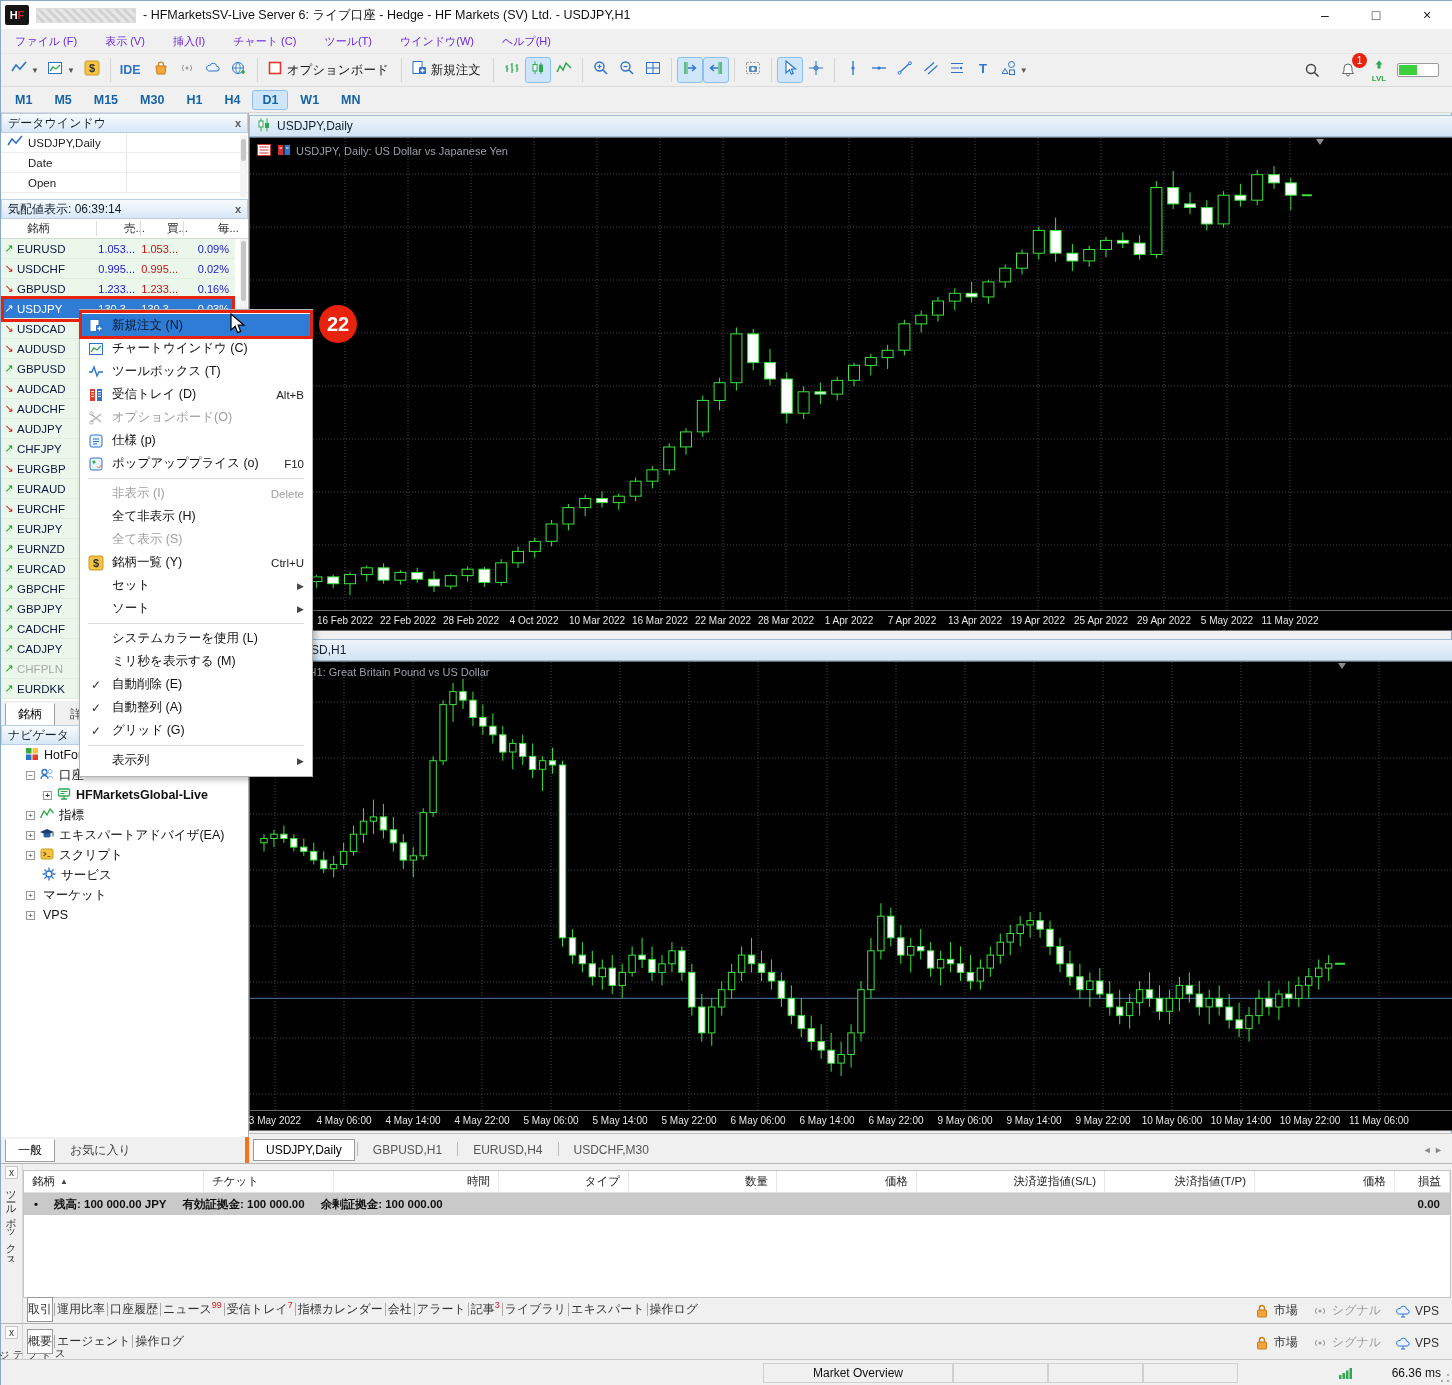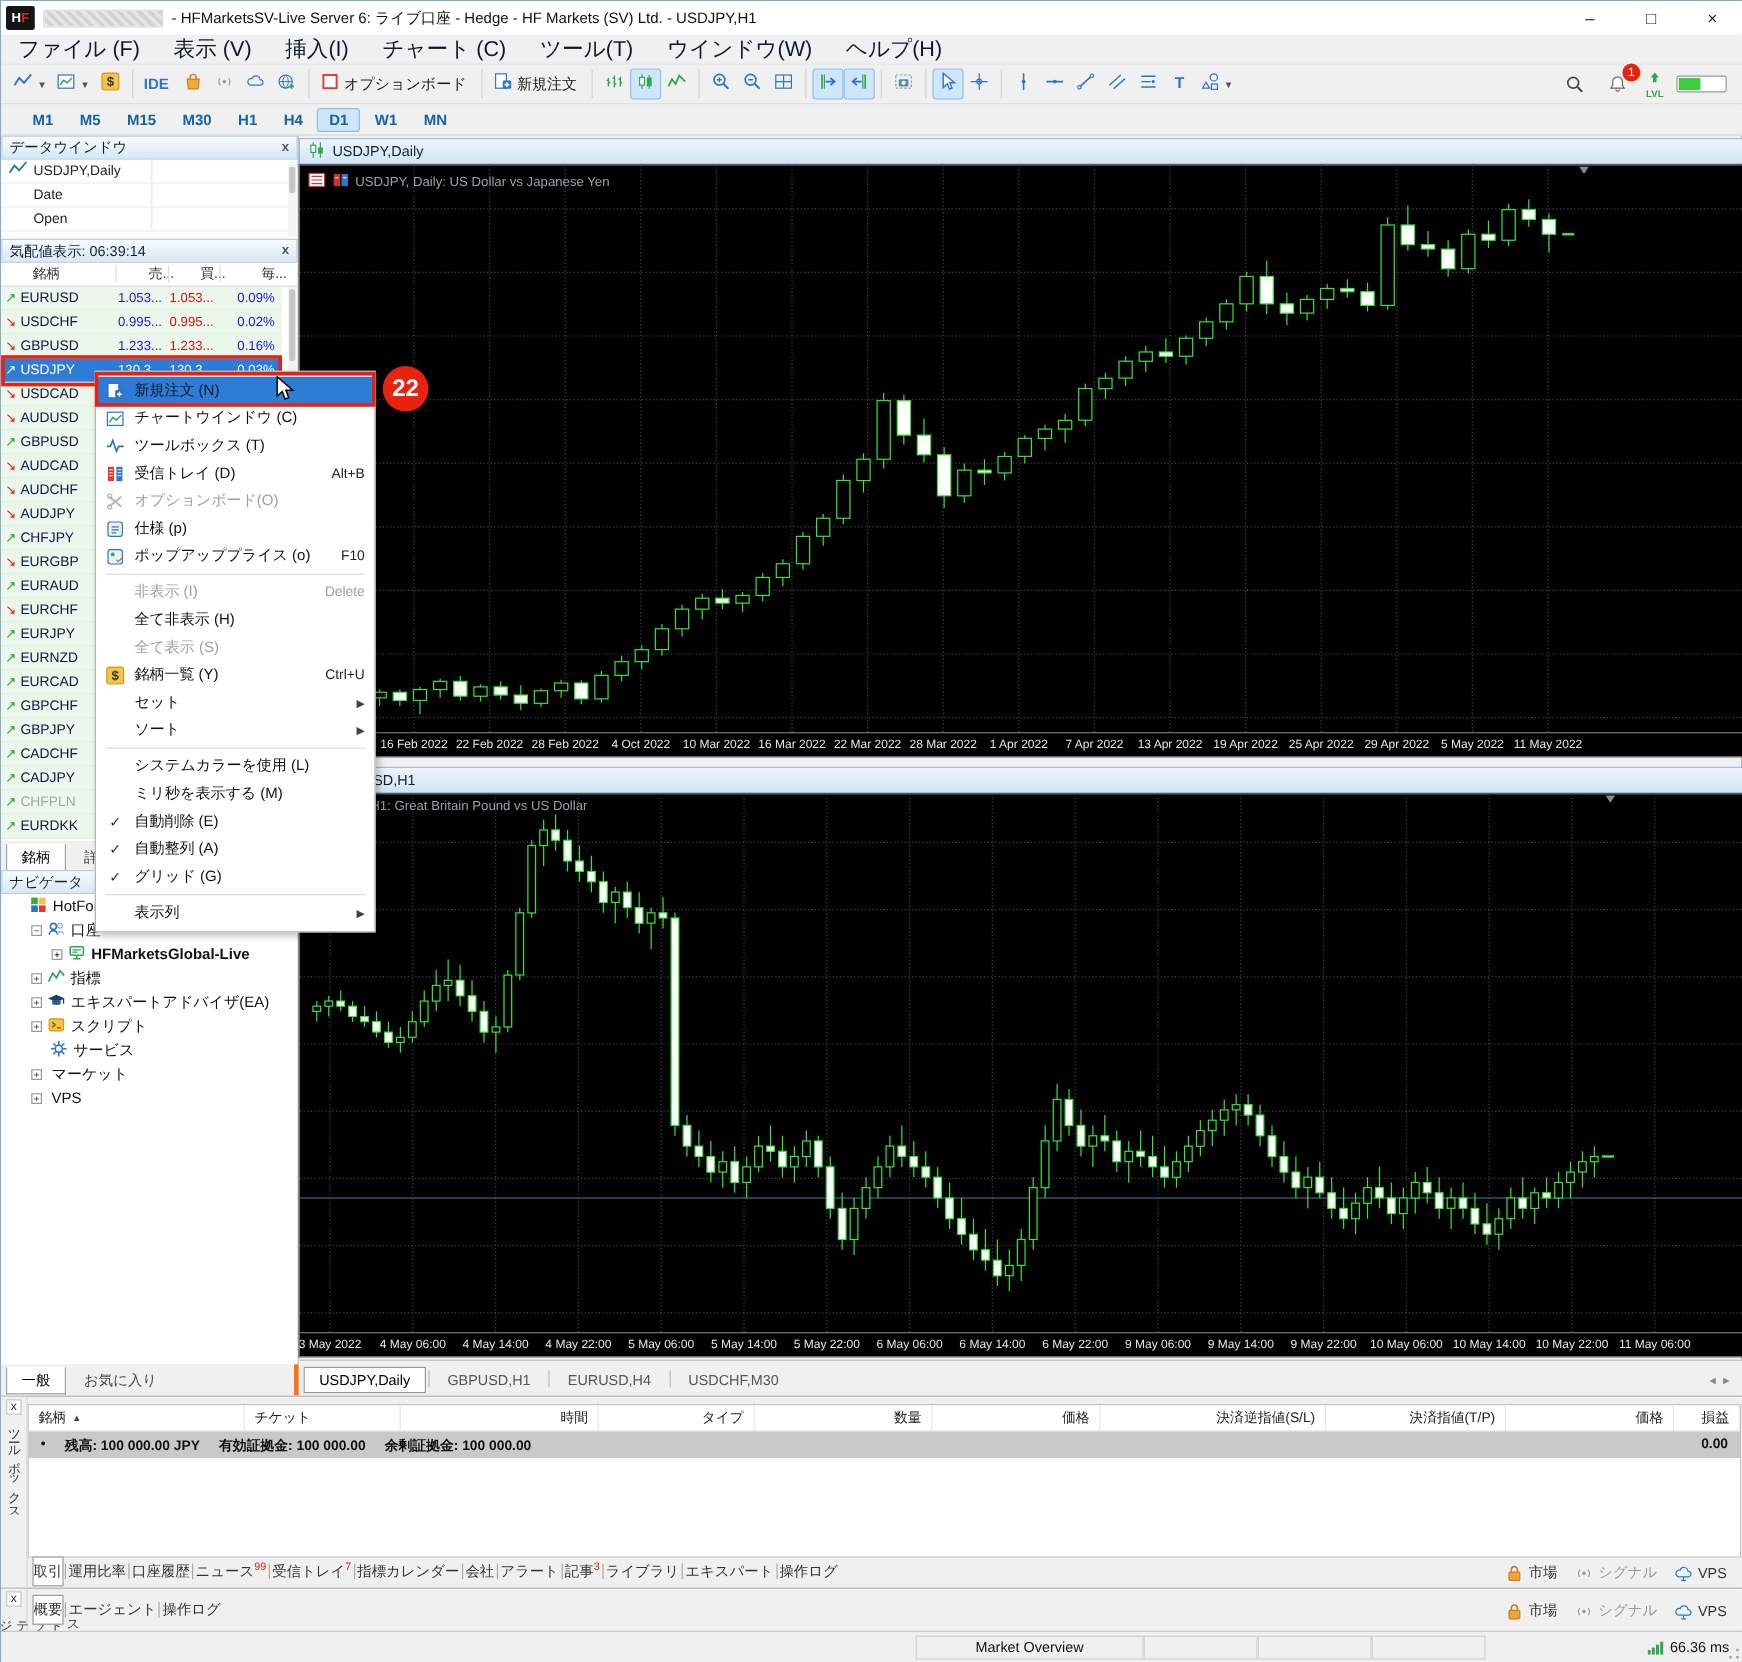--- a/index.html
+++ b/index.html
@@ -9,36 +9,36 @@
 
 #titlebar{left:0;top:0;width:1452px;height:28px;background:#fff;display:flex;align-items:center;padding:0 4px;gap:7px}
 #logo{width:24px;height:20px;background:#151515;color:#fff;font-weight:bold;font-size:11px;display:flex;align-items:center;justify-content:center;border-radius:2px}
 #logo b{color:#d22}
 #redact{width:100px;height:15px;background:repeating-linear-gradient(45deg,#e6e6e6 0 3px,#d2d2d2 3px 6px);border:1px solid #ddd}
 #win-title{font-size:12.5px;color:#111;white-space:nowrap}
 #titlebar .spacer{flex:1}
 .winbtn{width:44px;height:24px;display:flex;align-items:center;justify-content:center;font-size:14px;color:#222}
 
 #menubar{left:0;top:28px;width:1452px;height:25px;background:#f0f0f0;display:flex;align-items:center;border-bottom:1px solid #e6e6e6}
-.mitem{padding:10px 14px;font-size:18px;color:#0f172a}
+.mitem{padding:10px 14px;font-size:11px;color:#6d28d9}
 
 #toolbar{left:0;top:53px;width:1452px;height:33px;background:#f0f0f0;display:flex;align-items:center;padding:0 6px;border-bottom:1px solid #dcdcdc}
 .tbtn{height:26px;min-width:26px;display:flex;align-items:center;justify-content:center;border-radius:3px;border:1px solid transparent;gap:4px;padding:0 3px}
 .tbtn.sel{background:#cfe6fa;border-color:#8cc0ea}
 .tbtn .lbl{font-size:12.5px;color:#1a1a1a;white-space:nowrap;padding-right:3px}
 .tbtn .caret{font-size:8px;color:#555}
 .vsep{width:1px;height:24px;background:#d4d4d4;margin:0 5px}
 #tb-right{margin-left:auto;display:flex;align-items:center;gap:10px;padding-right:8px}
 .bellwrap{position:relative}
 .bellbadge{position:absolute;top:-5px;right:-7px;min-width:15px;height:15px;border-radius:8px;background:#e8230d;color:#fff;font-size:10px;display:flex;align-items:center;justify-content:center;padding:0 3px}
 #battery{width:42px;height:14px;border:1px solid #9a9a9a;border-radius:2px;background:#fff;position:relative}
 #battery i{position:absolute;left:1px;top:1px;bottom:1px;width:45%;background:#3ecf3e}
 #lvl-lbl{font-size:8px;color:#2fa84f;font-weight:bold;line-height:7px;text-align:center}
 
-#tfbar{left:0;top:86px;width:1452px;height:26px;background:#f0f0f0;display:flex;align-items:center;padding:0 16px;gap:2px;border-bottom:1px solid #d8d8d8}
+#tfbar{left:0;top:86px;width:1452px;height:26px;background:#f0f0f0;display:flex;align-items:center;padding:0 4px;gap:2px;border-bottom:1px solid #d8d8d8}
 .tf{font-size:12.5px;font-weight:bold;color:#1464a5;padding:2px 9px;border-radius:3px;border:1px solid transparent}
 .tf.active{background:#cfe6fa;border-color:#8cc0ea}
 
 .panel-hdr{height:20px;background:linear-gradient(#f8fbfe,#d8e7f6);border:1px solid #b9cee4;display:flex;align-items:center;padding:0 6px;font-size:12px;color:#102030}
 .panel-hdr .x{margin-left:auto;color:#555;font-size:11px;font-weight:bold}
 #data-window{left:0;top:112px;width:248px;height:86px;background:#fff;border-right:1px solid #b0b0b0}
 .dwrow{height:20px;display:flex;align-items:center;font-size:11.5px;color:#222;border-bottom:1px solid #eee;padding-left:6px;gap:5px;position:relative}
 .dwrow .sep{position:absolute;left:125px;top:0;bottom:0;width:1px;background:#e8e8e8}
 #market-watch{left:0;top:198px;width:248px;height:502px;background:#fff;border-right:1px solid #b0b0b0}
 #mw-cols{height:20px;display:flex;align-items:center;font-size:11.5px;color:#333;border-bottom:1px solid #d8d8d8;position:relative}
@@ -114,21 +114,21 @@
 .ttab-sep{width:1px;height:13px;background:#aaa;margin:0 1px 7px 1px}
 .tb-right{margin-left:auto;display:flex;align-items:center;gap:14px;padding:0 10px 4px 0}
 .sticon{display:flex;align-items:center;gap:4px;font-size:12px;color:#333}
 .sticon.gray{color:#9a9a9a}
 
 #tester{left:0;top:1322px;width:1452px;height:36px;background:#f0f0f0;border-top:1px solid #b5b5b5}
 #tester-tabs{position:absolute;left:22px;top:0;right:0;height:34px;display:flex;align-items:flex-end;padding:0 4px 3px 4px}
 
 #statusbar{left:0;top:1358px;width:1452px;height:27px;background:#f0f0f0;border-top:1px solid #c8c8c8}
 .sbcell{position:absolute;top:3px;height:20px;border:1px solid #cfcfcf;background:#f0f0f0;display:flex;align-items:center;justify-content:center;font-size:12px;color:#111}
-#sb-ms{gap:5px;justify-content:flex-end;padding:0 8px;border:none}
+#sb-ms{gap:5px;justify-content:space-between;padding:0 8px;border:none}
 #grip{position:absolute;right:2px;bottom:2px;width:12px;height:12px;background:
  radial-gradient(circle at 9px 3px,#aaa 1px,transparent 1.5px),
  radial-gradient(circle at 9px 9px,#aaa 1px,transparent 1.5px),
  radial-gradient(circle at 3px 9px,#aaa 1px,transparent 1.5px)}
 </style>
 </head>
 <body>
 
 <div id="root">
 

